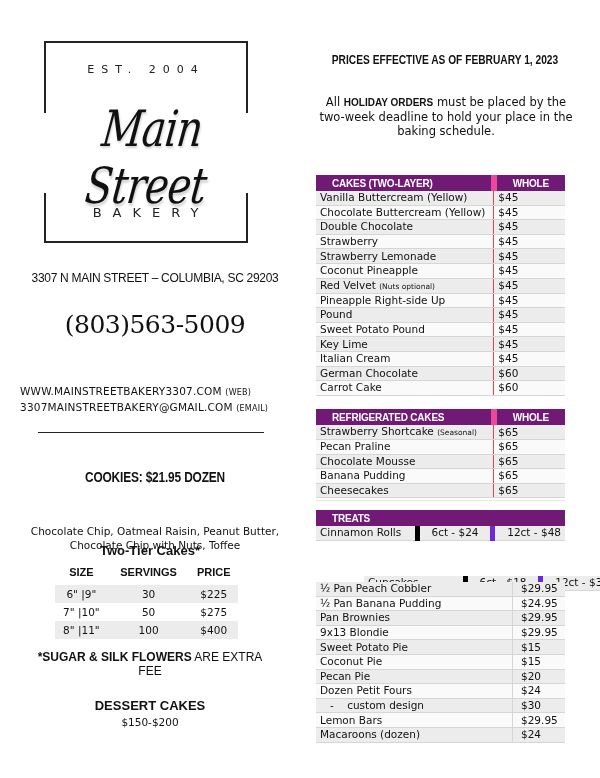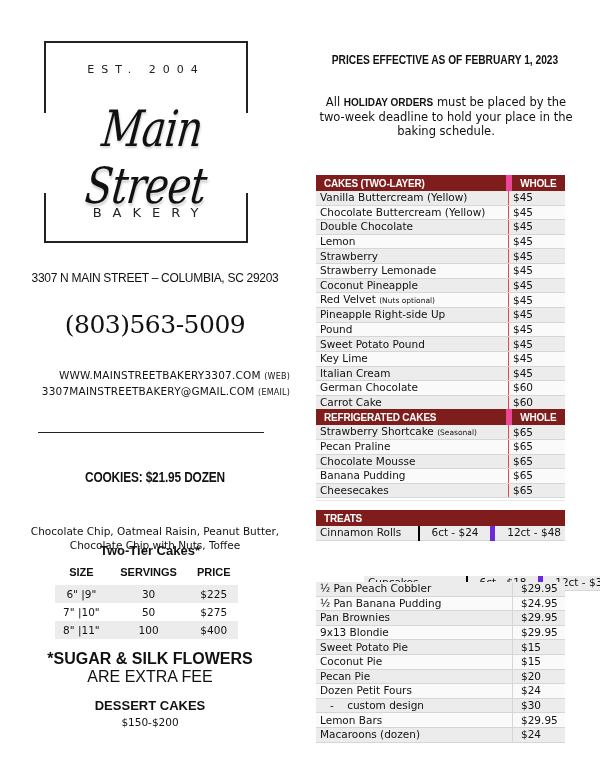--- a/index.html
+++ b/index.html
@@ -9,59 +9,59 @@
     .logo { position: absolute; left: 44px; top: 41px; width: 204px; height: 202px; }
     .logo .frame { position: absolute; inset: 0; border: 2px solid #222; box-sizing: border-box; }
     .logo .gap-l, .logo .gap-r { position: absolute; top: 72px; width: 4px; height: 80px; background: #fff; }
     .logo .est { position: absolute; top: 22px; left: 0; width: 100%; text-align: center; font-family: "DejaVu Sans", sans-serif; font-size: 11px; letter-spacing: 7px; color: #222; }
     .logo .script { position: absolute; top: 70px; left: -10px; width: 230px; text-align: center; font-family: "DejaVu Serif", serif; font-style: italic; font-size: 40px; font-weight: normal; color: #111; letter-spacing: -1px; text-shadow: 1px 2px 2px rgba(0,0,0,0.18); transform: scaleY(1.25) skewX(-8deg); }
     .logo .bakery { position: absolute; top: 164px; left: 0; width: 100%; text-align: center; font-size: 13px; letter-spacing: 11px; color: #222; padding-left: 10px; box-sizing: border-box; }
 
     
     .address { position: absolute; left: 20px; top: 271px; width: 270px; text-align: center; font-family: "Liberation Sans", sans-serif; font-size: 12px; letter-spacing: -0.3px; }
     .phone { position: absolute; left: 20px; top: 310px; width: 270px; text-align: center; font-family: "DejaVu Serif", serif; font-size: 25px; letter-spacing: -0.5px; }
-    .web, .email { position: absolute; left: 20px; width: 270px; text-align: right; font-size: 10.5px; letter-spacing: 0.2px; }
+    .web, .email { position: absolute; left: 20px; width: 270px; text-align: left; font-size: 10.5px; letter-spacing: 0.2px; margin-top: 16px; }
     .web { top: 369px; }
     .email { top: 385px; }
     .small-caps { font-size: 8px; }
     .divider { position: absolute; left: 38px; top: 432px; width: 226px; height: 0; border-top: 1.5px solid #222; }
 
     .cookies-title { position: absolute; left: 20px; top: 469px; width: 270px; text-align: center; font-family: "Liberation Sans", sans-serif; font-weight: bold; font-size: 14px; transform: scaleX(0.85); letter-spacing: -0.2px; }
     .cookies-desc { position: absolute; left: 30px; top: 488px; width: 250px; text-align: center; font-size: 10.5px; line-height: 14px; margin-top: 36px; }
 
     .tier-title { position: absolute; left: 40px; top: 543px; width: 220px; text-align: center; font-family: "Liberation Sans", sans-serif; font-weight: bold; font-size: 13px; }
     .tier-table { position: absolute; left: 55px; top: 566px; width: 183px; border-collapse: collapse; font-size: 10.5px; }
     .tier-table th { font-family: "Liberation Sans", sans-serif; font-weight: bold; font-size: 11px; padding: 0 0 7px 0; text-align: center; }
     .tier-table td { text-align: center; height: 18px; padding: 0; }
     .tier-table tr.shade td { background: #ececec; }
-    .tier-note { position: absolute; left: 30px; top: 650px; width: 240px; text-align: center; font-family: "Liberation Sans", sans-serif; font-size: 16px; }
+    .tier-note { position: absolute; left: 30px; top: 650px; width: 240px; text-align: center; font-family: "Liberation Sans", sans-serif; font-size: 12px; }
     .tier-note b { font-weight: bold; }
 
     .dessert-title { position: absolute; left: 60px; top: 698px; width: 180px; text-align: center; font-family: "Liberation Sans", sans-serif; font-weight: bold; font-size: 13px; }
     .dessert-price { position: absolute; left: 60px; top: 716px; width: 180px; text-align: center; font-size: 10.5px; }
 
     
     .effective { position: absolute; left: 300px; top: 53px; width: 290px; text-align: center; font-family: "Liberation Sans", sans-serif; font-weight: bold; font-size: 12px; transform: scaleX(0.85); }
     .holiday { position: absolute; left: 312px; top: 95px; width: 268px; text-align: center; font-size: 11.5px; line-height: 14px; }
     .holiday b { font-family: "Liberation Sans", sans-serif; font-weight: bold; font-size: 10px; }
 
     .menu { position: absolute; left: 316px; width: 249px; border-collapse: collapse; font-size: 10.5px; }
-    .menu th { background: #7f1d1d; color: #fff; font-family: "Liberation Sans", sans-serif; font-weight: bold; font-size: 10px; text-align: left; padding: 0 8px; height: 16px; letter-spacing: -0.2px; }
+    .menu th { background: #701a75; color: #fff; font-family: "Liberation Sans", sans-serif; font-weight: bold; font-size: 10px; text-align: left; padding: 0 16px; height: 16px; letter-spacing: -0.2px; }
     .menu th.price-col { text-align: center; border-left: 6px solid #ec4899; }
     .menu td { height: 13.6px; padding: 0 4px; border-bottom: 1px solid #d6d6d6; line-height: 13px; white-space: nowrap; }
     .menu td.price { text-align: left; border-left: 1px solid #ef4444; width: 48px; }
     .menu td.price-l { text-align: left; border-left: 1px solid #d6d6d6; width: 48px; }
     .menu tr:nth-child(odd) td { background: #ececec; }
     .menu tr:nth-child(even) td { background: #fafafa; }
     .note { font-size: 7.5px; }
 
     .cakes { top: 175px; }
     .refrig { top: 409px; }
     .treats { top: 510px; }
-    .treats td.ct { text-align: center; border-left: 2px solid #000000; width: 62px; }
+    .treats td.ct { text-align: center; border-left: 5px solid #000000; width: 62px; }
     .treats td.ct2 { text-align: right; border-left: 5px solid #6d28d9; width: 62px; }
     .cupcakes { top: 576px; margin-left: 48px; }
     .pies { top: 582px; }
     .pies td.price-l { padding-left: 8px; width: 40px; }
     .row-sep { position: absolute; left: 316px; width: 249px; border-top: 1px solid #e6e6e6; }
   </style>
 </head>
 <body>
 
 <div class="logo">
@@ -141,24 +141,20 @@
       </tr>
     <tr>
         <td>Chocolate Buttercream (Yellow)</td>
         <td class="price">$45</td>
       </tr>
     <tr>
         <td>Double Chocolate</td>
         <td class="price">$45</td>
       </tr>
     <tr>
-        <td>Lemon</td>
-        <td class="price">$45</td>
-      </tr>
-    <tr>
         <td>Strawberry</td>
         <td class="price">$45</td>
       </tr>
     <tr>
         <td>Strawberry Lemonade</td>
         <td class="price">$45</td>
       </tr>
     <tr>
         <td>Coconut Pineapple</td>
         <td class="price">$45</td>

